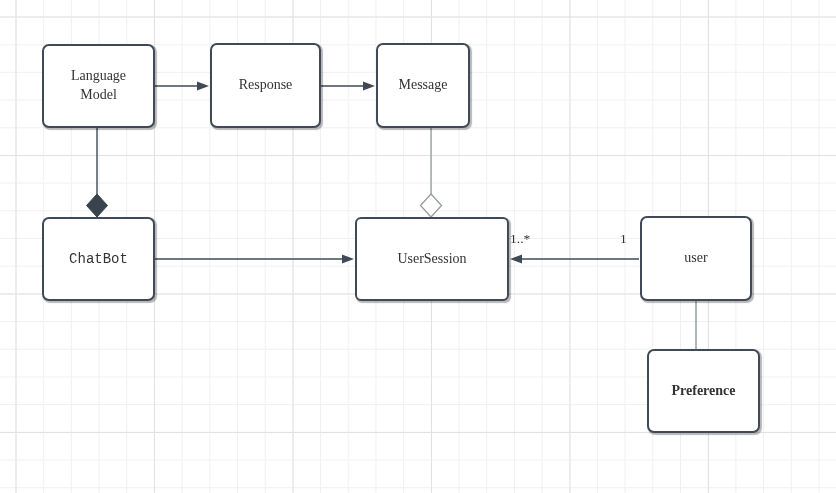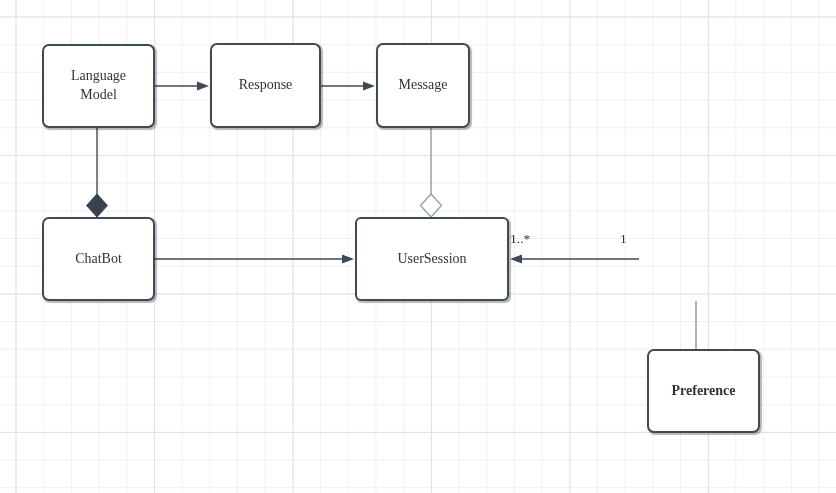--- a/index.html
+++ b/index.html
@@ -34,21 +34,21 @@
   .node .wrap{max-width:82px;}
   .edge-label{
     position:absolute;
     font-size:13.5px;color:#333333;
     white-space:nowrap;
   }
   
   #n-language-model{left:42px;top:44px;width:113px;height:84px;}
   #n-response{left:210px;top:43px;width:111px;height:85px;}
   #n-message{left:376px;top:43px;width:94px;height:85px;}
-  #n-chatbot{left:42px;top:217px;width:113px;height:84px;}
+  #n-chatbot{left:42px;top:217px;width:113px;height:84px;font-family:Liberation Mono, monospace;}
   #n-usersession{left:355px;top:217px;width:154px;height:84px;border-radius:6px;}
   #n-user{left:640px;top:216px;width:112px;height:85px;}
   #n-preference{left:647px;top:349px;width:113px;height:84px;font-weight:bold;}
   #lbl-target-mult{left:510px;top:231px;}
   #lbl-source-mult{left:620px;top:231px;}
 </style>
 </head>
 <body>
 
 <div class="canvas">
@@ -103,20 +103,23 @@
   </div>
 
   <div class="node" id="n-chatbot">
     <span class="lbl">ChatBot</span>
   </div>
 
   <div class="node" id="n-usersession">
     <span class="lbl">UserSession</span>
   </div>
 
+  <div class="node" id="n-user">
+    <span class="lbl">user</span>
+  </div>
 
   <div class="node" id="n-preference">
     <span class="lbl">Preference</span>
   </div>
 
   <span class="edge-label" id="lbl-target-mult">1..*</span>
   <span class="edge-label" id="lbl-source-mult">1</span>
 
 </div>
 

